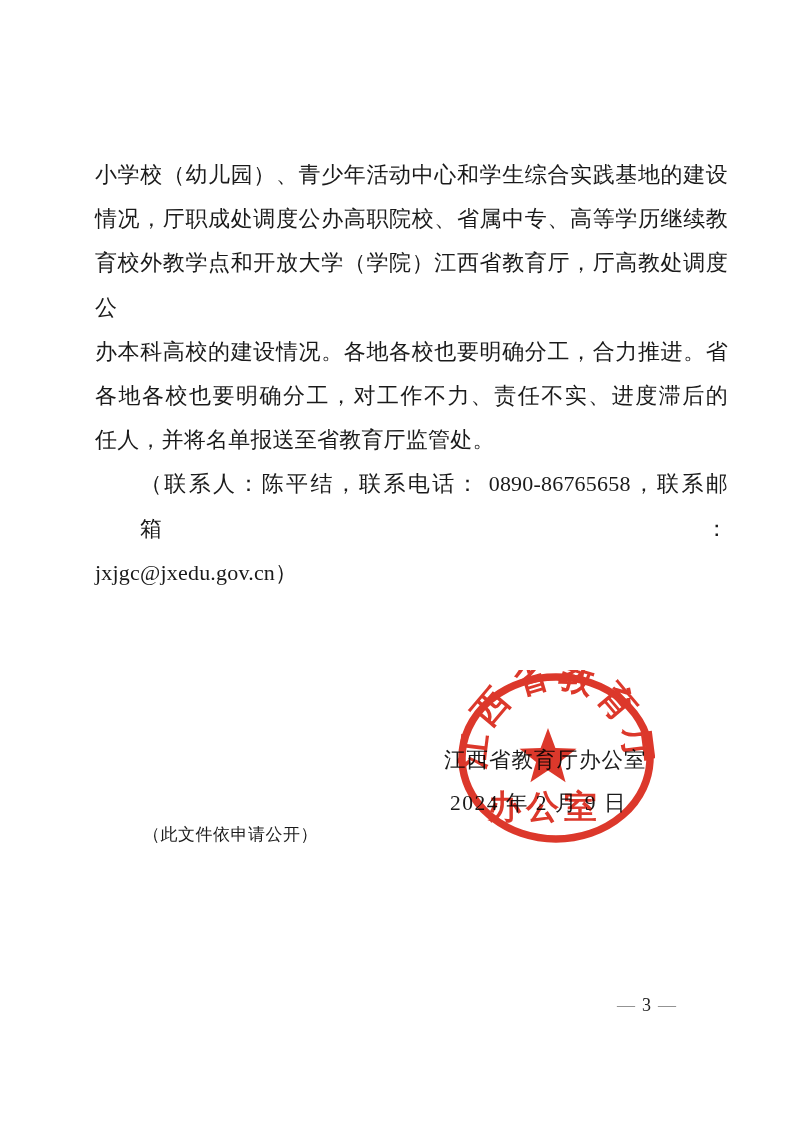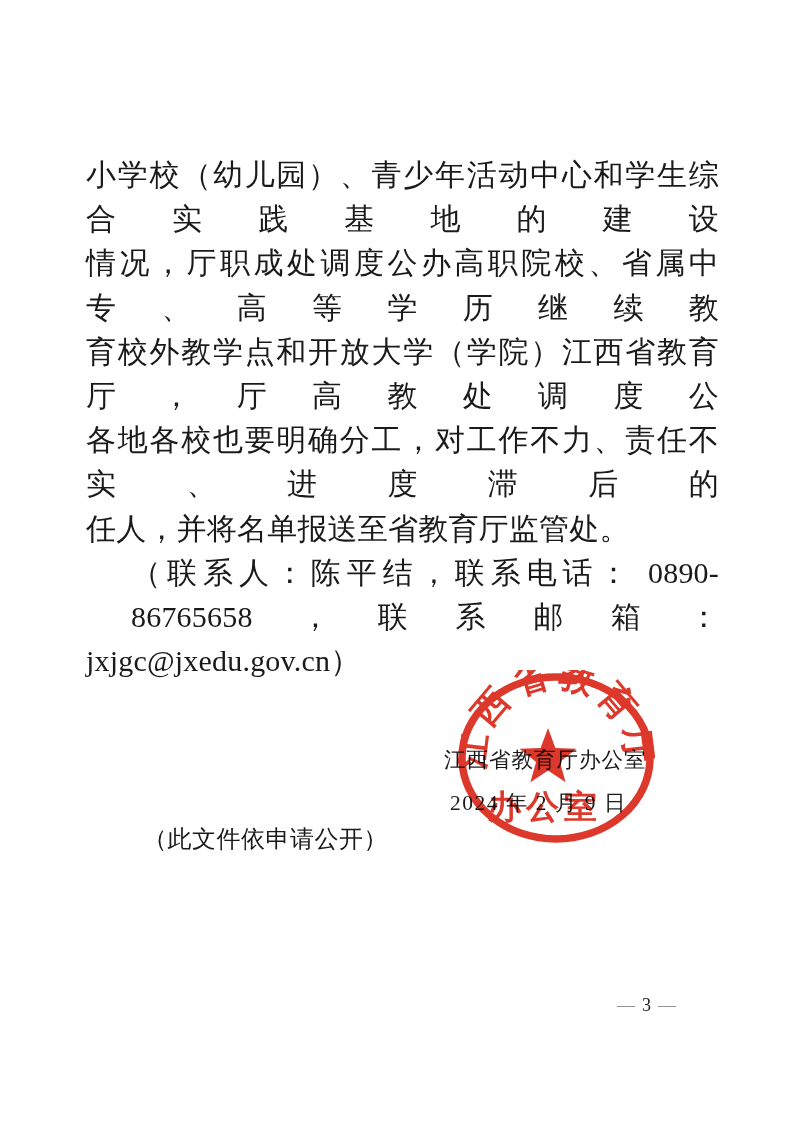--- a/index.html
+++ b/index.html
@@ -11,24 +11,24 @@
     position: relative;
     width: 800px;
     height: 1131px;
     background: #ffffff;
     overflow: hidden;
     font-family: "Liberation Serif", "DejaVu Serif", serif;
     color: #1a1a1a;
   }
   .body-text {
     position: absolute;
-    left: 86px;
+    left: 95px;
     top: 153px;
     width: 633px;
-    font-size: 30px;
+    font-size: 22px;
     line-height: 44.2px;
     letter-spacing: 0.2px;
   }
   .body-text .line {
     white-space: nowrap;
     text-align: left;
   }
   .body-text .line.jf {
     white-space: normal;
     text-align: justify;
@@ -48,21 +48,21 @@
     left: 450px;
     top: 788px;
     font-size: 21.5px;
     letter-spacing: 1.5px;
     white-space: nowrap;
   }
   .disclosure {
     position: absolute;
     left: 143px;
     top: 823px;
-    font-size: 24px;
+    font-size: 17px;
     letter-spacing: 0.5px;
     white-space: nowrap;
   }
   .seal {
     position: absolute;
     left: 457px;
     top: 670px;
     width: 198px;
     height: 176px;
     mix-blend-mode: multiply;
@@ -90,20 +90,21 @@
 </head>
 <body>
 
 <div class="page">
 
   <div class="body-text">
 
   <div class="line jf">小学校（幼儿园）、青少年活动中心和学生综合实践基地的建设</div>
       <div class="line jf">情况，厅职成处调度公办高职院校、省属中专、高等学历继续教</div>
       <div class="line jf">育校外教学点和开放大学（学院）江西省教育厅，厅高教处调度公</div>
+      <div class="line jf">办本科高校的建设情况。各地各校也要明确分工，合力推进。省</div>
       <div class="line jf">各地各校也要明确分工，对工作不力、责任不实、进度滞后的</div>
       <div class="line">任人，并将名单报送至省教育厅监管处。</div>
       <div class="line jf" style="padding-left: 45px;">（联系人：陈平结，联系电话： 0890-86765658，联系邮箱：</div>
       <div class="line">jxjgc@jxedu.gov.cn）</div>
     </div>
 
   <div class="sig-office">江西省教育厅办公室</div>
 
   <div class="sig-date">2024 年 2 月 9 日</div>
 

